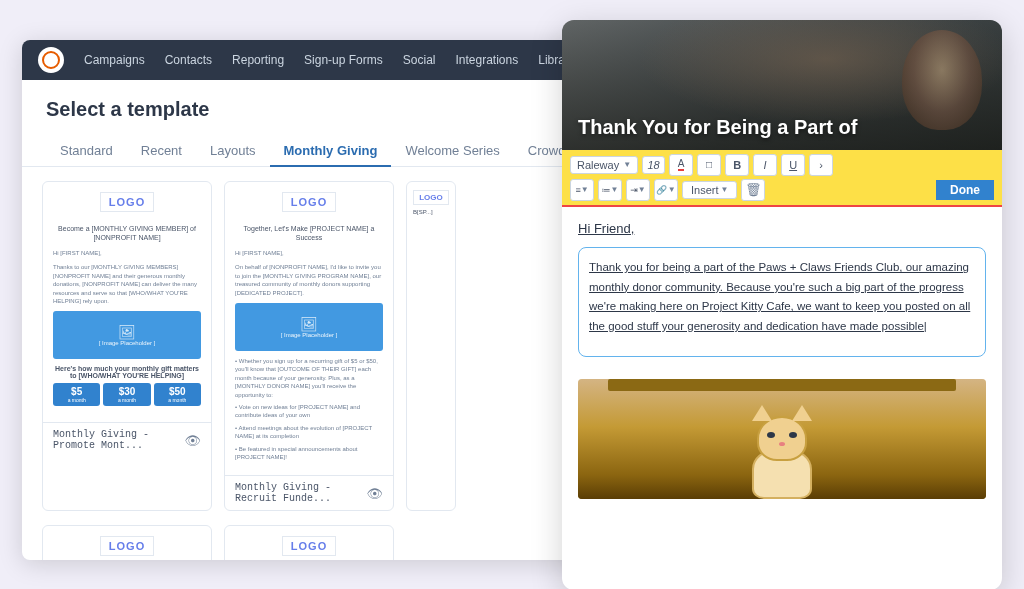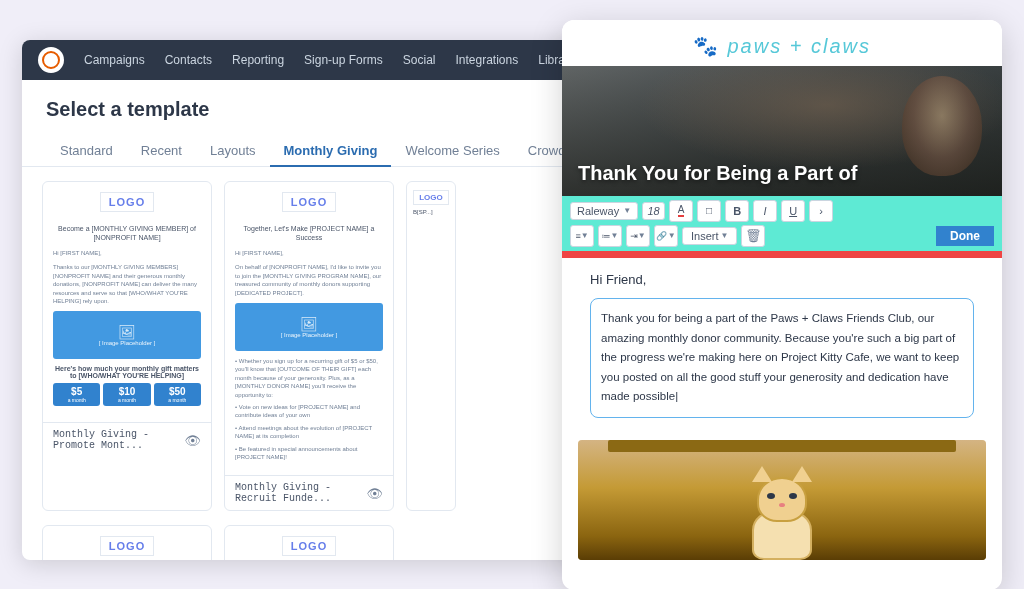--- a/index.html
+++ b/index.html
@@ -311,22 +311,22 @@
       left: 16px;
       color: #fff;
       font-size: 20px;
       font-weight: 800;
       line-height: 1.1;
       text-shadow: 0 2px 4px rgba(0,0,0,0.5);
     }
 
     
     .editor-toolbar {
-      background: #5eead4;
-      border-bottom: 7px solid #ef4444;
+      background: #fde047;
+      border-bottom: 2px solid #ef4444;
       padding: 4px 8px;
     }
 
     .toolbar-row1 {
       display: flex;
       align-items: center;
       gap: 4px;
       margin-bottom: 3px;
     }
 
@@ -407,24 +407,25 @@
 
     .trash-icon {
       color: #718096;
       font-size: 13px;
       cursor: pointer;
       padding: 2px 4px;
     }
 
     
     .email-body {
-      padding: 12px 28px;
+      padding: 12px 16px;
       font-size: 12px;
       color: #2d3748;
       line-height: 1.6;
+      text-decoration: underline;
     }
 
     .email-greeting {
       font-size: 13px;
       color: #2d3748;
       margin-bottom: 8px;
     }
 
     .email-text-area {
       border: 1.5px solid #63b3ed;
@@ -531,21 +532,21 @@
               <div class="img-label">[ Image Placeholder ]</div>
             </div>
           </div>
           <div style="font-size:7px;color:#4a5568;margin-bottom:4px;font-weight:600;text-align:center">Here's how much your monthly gift matters to [WHO/WHAT YOU'RE HELPING]</div>
           <div class="donation-amounts">
             <div class="amount-btn">
               <div class="amount-num">$5</div>
               <div class="amount-sub">a month</div>
             </div>
             <div class="amount-btn">
-              <div class="amount-num">$10</div>
+              <div class="amount-num">$30</div>
               <div class="amount-sub">a month</div>
             </div>
             <div class="amount-btn">
               <div class="amount-num">$50</div>
               <div class="amount-sub">a month</div>
             </div>
           </div>
         </div>
         <div class="card-footer">
           <span class="card-footer-label">Monthly Giving - Promote Mont...</span>
@@ -606,26 +607,20 @@
 
         </div>
       </div>
 
     </div>
 
   </div>
 
   <div class="right-panel">
 
-    <div class="email-logo-area">
-      <div class="email-brand">
-        <span style="color:#56c8d8;">🐾</span>
-        <span style="font-style:italic;">paws + claws</span>
-      </div>
-    </div>
 
     <div class="email-hero">
       <div class="hero-cat-overlay"></div>
 
       <div style="position:absolute;top:10px;right:20px;width:80px;height:100px;background:radial-gradient(ellipse at 50% 40%, #a89070 0%, #6b5040 50%, #3d2a1a 100%);border-radius:50% 50% 45% 45%;opacity:0.7;"></div>
       <div class="hero-text">Thank You for Being a Part of</div>
     </div>
 
     <div class="editor-toolbar">
       <div class="toolbar-row1">

